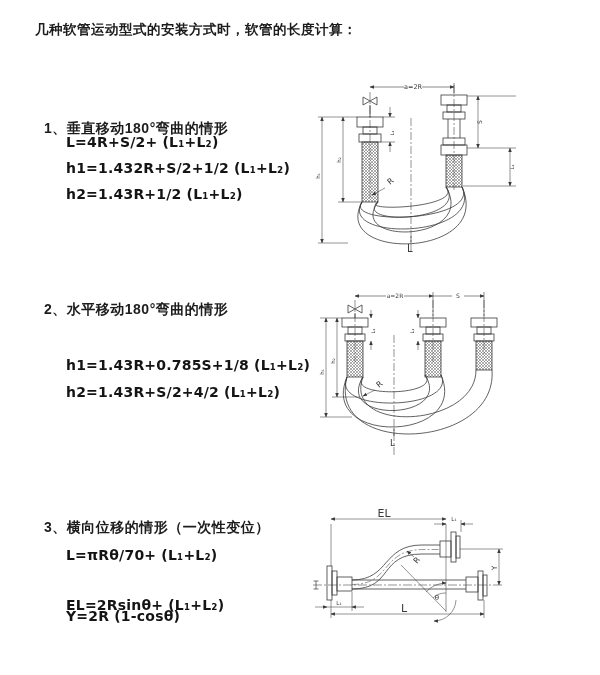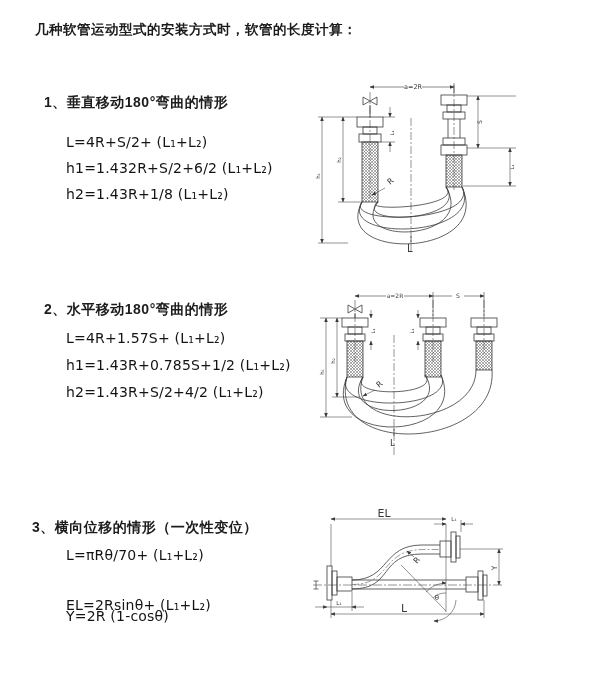--- a/index.html
+++ b/index.html
@@ -1,41 +1,40 @@
 <!DOCTYPE html>
 <html><head>
 <meta charset="utf-8">
 <style>
   html,body{margin:0;padding:0;}
   body{background:#e8e8e8;font-family:"Liberation Sans","DejaVu Sans",sans-serif;}
   .page{position:relative;width:600px;height:675px;background:#ffffff;margin:0 auto;overflow:hidden;}
   .title{position:absolute;left:35px;top:21px;font-size:13.5px;font-weight:700;color:#1c1c1c;letter-spacing:0.5px;}
   .sec-head{position:absolute;font-size:14px;font-weight:700;color:#1c1c1c;letter-spacing:0.5px;}
-  .formula{position:absolute;font-size:14px;font-weight:400;color:#141414;font-family:"DejaVu Sans","Liberation Sans",sans-serif;letter-spacing:0.2px;}
+  .formula{position:absolute;font-size:14px;font-weight:700;color:#141414;font-family:"DejaVu Sans","Liberation Sans",sans-serif;letter-spacing:0.2px;}
   svg.overlay{position:absolute;left:0;top:0;}
   svg.overlay text{font-family:"DejaVu Sans","Liberation Sans",sans-serif;fill:#3a3a3a;}
 </style>
 </head>
 <body>
 
 <div class="page">
 
   <div class="title">几种软管运动型式的安装方式时，软管的长度计算：</div>
 
-  <div class="sec-head" style="left:44px;top:94px;">1、垂直移动180°弯曲的情形</div>
+  <div class="sec-head" style="left:44px;top:120px;">1、垂直移动180°弯曲的情形</div>
   <div class="formula" style="left:66px;top:134px;">L=4R+S/2+ (L₁+L₂)</div>
-  <div class="formula" style="left:66px;top:160px;">h1=1.432R+S/2+6/2 (L₁+L₂)</div>
-  <div class="formula" style="left:66px;top:186px;">h2=1.43R+1/8 (L₁+L₂)</div>
+  <div class="formula" style="left:66px;top:160px;">h1=1.432R+S/2+1/2 (L₁+L₂)</div>
+  <div class="formula" style="left:66px;top:186px;">h2=1.43R+1/2 (L₁+L₂)</div>
 
   <div class="sec-head" style="left:44px;top:301px;text-align:right;">2、水平移动180°弯曲的情形</div>
-  <div class="formula" style="left:66px;top:330px;">L=4R+1.57S+ (L₁+L₂)</div>
-  <div class="formula" style="left:66px;top:357px;">h1=1.43R+0.785S+1/2 (L₁+L₂)</div>
+  <div class="formula" style="left:66px;top:357px;">h1=1.43R+0.785S+1/8 (L₁+L₂)</div>
   <div class="formula" style="left:66px;top:384px;">h2=1.43R+S/2+4/2 (L₁+L₂)</div>
 
-  <div class="sec-head" style="left:32px;top:519px;text-align:center;">3、横向位移的情形（一次性变位）</div>
+  <div class="sec-head" style="left:44px;top:519px;text-align:center;">3、横向位移的情形（一次性变位）</div>
   <div class="formula" style="left:66px;top:547px;">L=πRθ/70+ (L₁+L₂)</div>
   <div class="formula" style="left:66px;top:608px;">Y=2R (1-cosθ)</div>
   <div class="formula" style="left:66px;top:597px;">EL=2Rsinθ+ (L₁+L₂)</div>
 
   <svg class="overlay" width="600" height="675" viewBox="0 0 600 675">
     <defs>
       <marker id="arr" viewBox="0 0 10 10" refX="9" refY="5" markerWidth="8" markerHeight="8" orient="auto-start-reverse">
         <path d="M0,1 L10,5 L0,9 z" fill="#3a3a3a"></path>
       </marker>
       <pattern id="braid" width="3" height="3" patternUnits="userSpaceOnUse">

